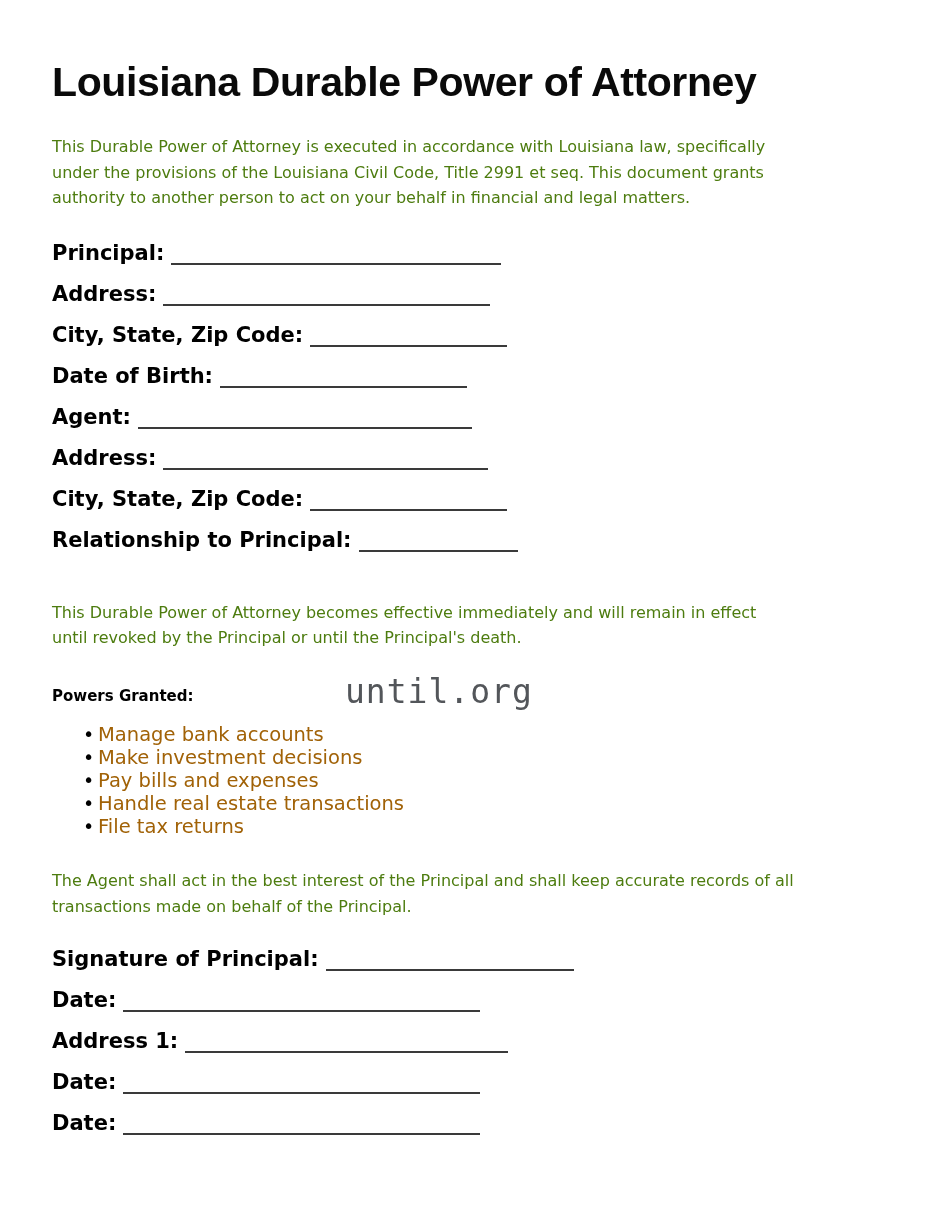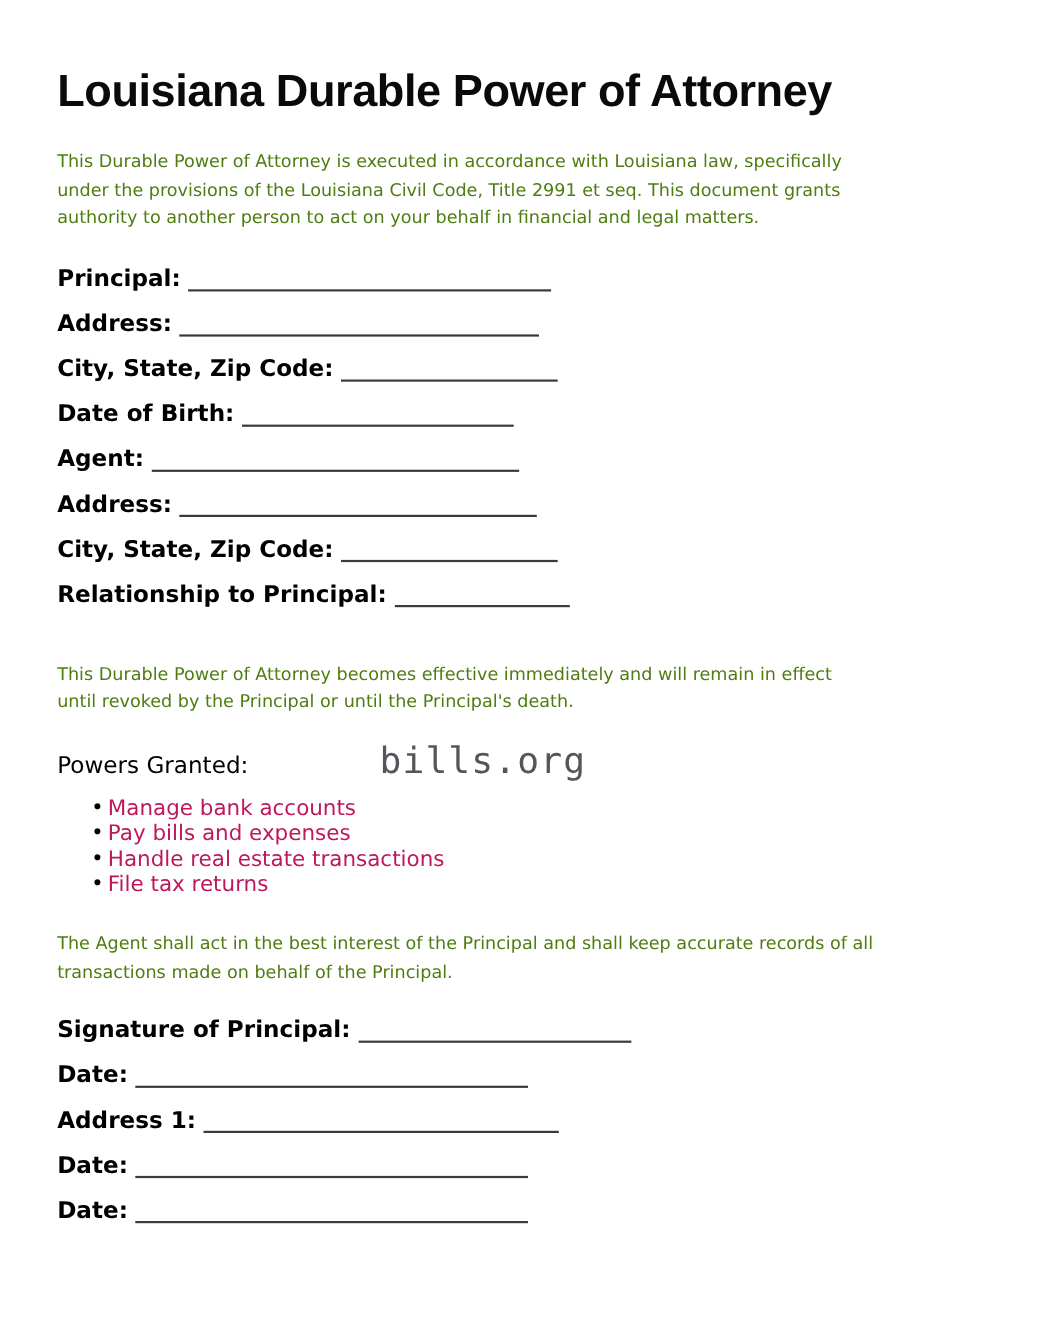--- a/index.html
+++ b/index.html
@@ -85,22 +85,22 @@
   .group-signature .field-row { padding-bottom: 19px; }
 
   
   .powers-line {
     position: relative;
     margin-top: 30px;
     height: 30px;
   }
   .powers-heading {
     font-family: "DejaVu Sans", "Liberation Sans", sans-serif;
-    font-weight: normal;
-    font-size: 21px;
+    font-weight: bold;
+    font-size: 15px;
     color: #000000;
     line-height: 30px;
   }
   .watermark {
     position: absolute;
     left: 293px;
     top: -6px;
     font-family: "DejaVu Sans Mono", "Liberation Mono", monospace;
     font-size: 33px;
     letter-spacing: 1px;
@@ -114,21 +114,21 @@
   ul.powers-list {
     list-style: none;
     margin: 13px 0 0 0;
     padding: 0;
   }
   ul.powers-list li {
     position: relative;
     padding-left: 46px;
     font-size: 19.5px;
     line-height: 22.5px;
-    color: #be185d;
+    color: #a16207;
     margin: 0 0 0.5px 0;
   }
   ul.powers-list li::before {
     content: "\2022";
     position: absolute;
     left: 31px;
     top: -1px;
     font-size: 19px;
     color: #000000;
   }
@@ -153,25 +153,26 @@
       <div class="field-row"><span class="field-label">Agent:</span><span class="field-rule" style="width: 334px;"></span></div>
       <div class="field-row"><span class="field-label">Address:</span><span class="field-rule" style="width: 325px;"></span></div>
       <div class="field-row"><span class="field-label">City, State, Zip Code:</span><span class="field-rule" style="width: 197px;"></span></div>
       <div class="field-row"><span class="field-label">Relationship to Principal:</span><span class="field-rule" style="width: 159px;"></span></div>
     </div>
 
   <p class="para para-effective">This Durable Power of Attorney becomes effective immediately and will remain in effect until revoked by the Principal or until the Principal's death.</p>
 
   <div class="powers-line">
     <span class="powers-heading">Powers Granted:</span>
-    <span class="watermark">bills.org</span>
+    <span class="watermark">until.org</span>
   </div>
 
   <ul class="powers-list">
       <li>Manage bank accounts</li>
+      <li>Make investment decisions</li>
       <li>Pay bills and expenses</li>
       <li>Handle real estate transactions</li>
       <li>File tax returns</li>
     </ul>
 
   <p class="para para-agent">The Agent shall act in the best interest of the Principal and shall keep accurate records of all transactions made on behalf of the Principal.</p>
 
   <div class="fields group-signature">
       <div class="field-row"><span class="field-label">Signature of Principal:</span><span class="field-rule" style="width: 248px;"></span></div>
       <div class="field-row"><span class="field-label">Date:</span><span class="field-rule" style="width: 357px;"></span></div>

